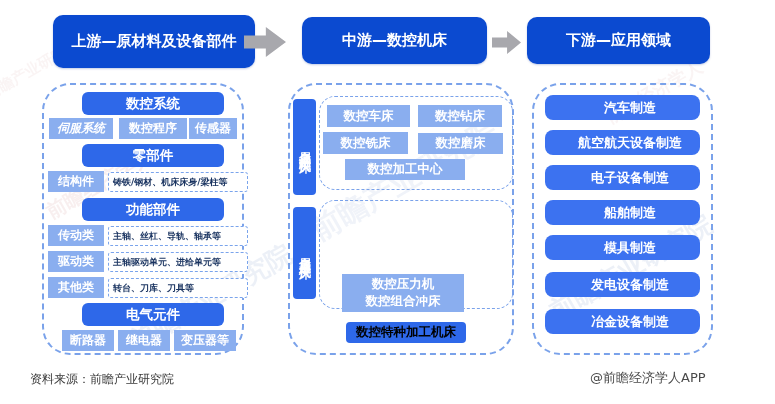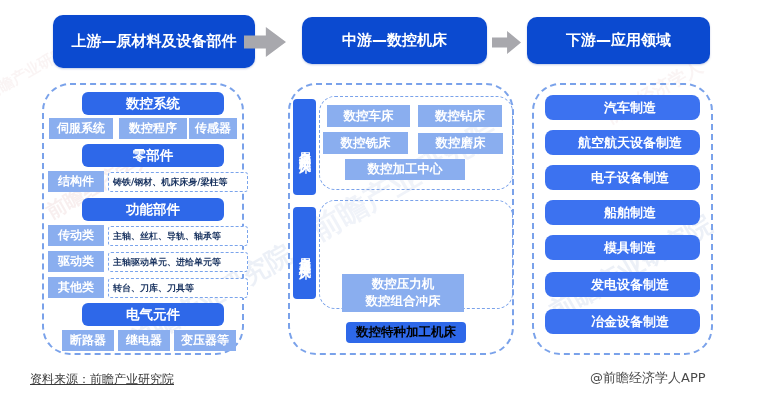--- a/index.html
+++ b/index.html
@@ -61,21 +61,21 @@
   <div class="stage-hdr" style="left:53px;top:15px;width:182px;height:53px;padding:0 10px;">上游—原材料及设备部件</div>
   <div class="stage-hdr" style="left:302px;top:17px;width:185px;height:47px;">中游—数控机床</div>
   <div class="stage-hdr" style="left:527px;top:17px;width:183px;height:47px;">下游—应用领域</div>
 
   <div class="flow-arrow" style="left:244px;top:27px;width:42px;height:30px;"></div>
   <div class="flow-arrow" style="left:492px;top:31px;width:29px;height:23px;"></div>
 
   <div class="panel" style="left:42px;top:83px;width:198px;height:268px;">
 
     <div class="sect-title" style="left:38px;top:7px;width:142px;height:23px;">数控系统</div>
-    <div class="chip" style="left:5px;top:33px;width:64px;height:21px;">伺服系统</div>
+    <div class="chip" style="left:5px;top:33px;width:64px;height:21px;font-style:italic;">伺服系统</div>
     <div class="chip" style="left:75px;top:33px;width:68px;height:21px;">数控程序</div>
     <div class="chip" style="left:145px;top:33px;width:48px;height:21px;">传感器</div>
 
     <div class="sect-title" style="left:38px;top:59px;width:142px;height:23px;">零部件</div>
     <div class="chip" style="left:4px;top:86px;width:56px;height:21px;">结构件</div>
     <div class="desc" style="left:64px;top:87px;width:130px;height:18px;">铸铁/钢材、机床床身/梁柱等</div>
 
     <div class="sect-title" style="left:38px;top:113px;width:142px;height:23px;">功能部件</div>
     <div class="chip" style="left:4px;top:140px;width:56px;height:21px;">传动类</div>
     <div class="desc" style="left:64px;top:141px;width:130px;height:18px;">主轴、丝杠、导轨、轴承等</div>
@@ -111,15 +111,15 @@
   <div class="panel" style="left:532px;top:83px;width:177px;height:268px;">
     <div class="app" style="left:11px;top:10px;width:140px;height:25px;">汽车制造</div>
     <div class="app" style="left:11px;top:45px;width:140px;height:25px;">航空航天设备制造</div>
     <div class="app" style="left:11px;top:80px;width:140px;height:25px;">电子设备制造</div>
     <div class="app" style="left:11px;top:115px;width:140px;height:25px;">船舶制造</div>
     <div class="app" style="left:11px;top:150px;width:140px;height:25px;">模具制造</div>
     <div class="app" style="left:11px;top:187px;width:140px;height:25px;">发电设备制造</div>
     <div class="app" style="left:11px;top:224px;width:140px;height:25px;">冶金设备制造</div>
   </div>
 
-  <div class="src" style="left:30px;top:371px;text-decoration:underline;">资料来源：前瞻产业研究院</div>
+  <div class="src" style="left:30px;top:371px;">资料来源：前瞻产业研究院</div>
   <div class="credit" style="left:590px;top:369px;">@前瞻经济学人APP</div>
 </div>
 
 </body></html>

